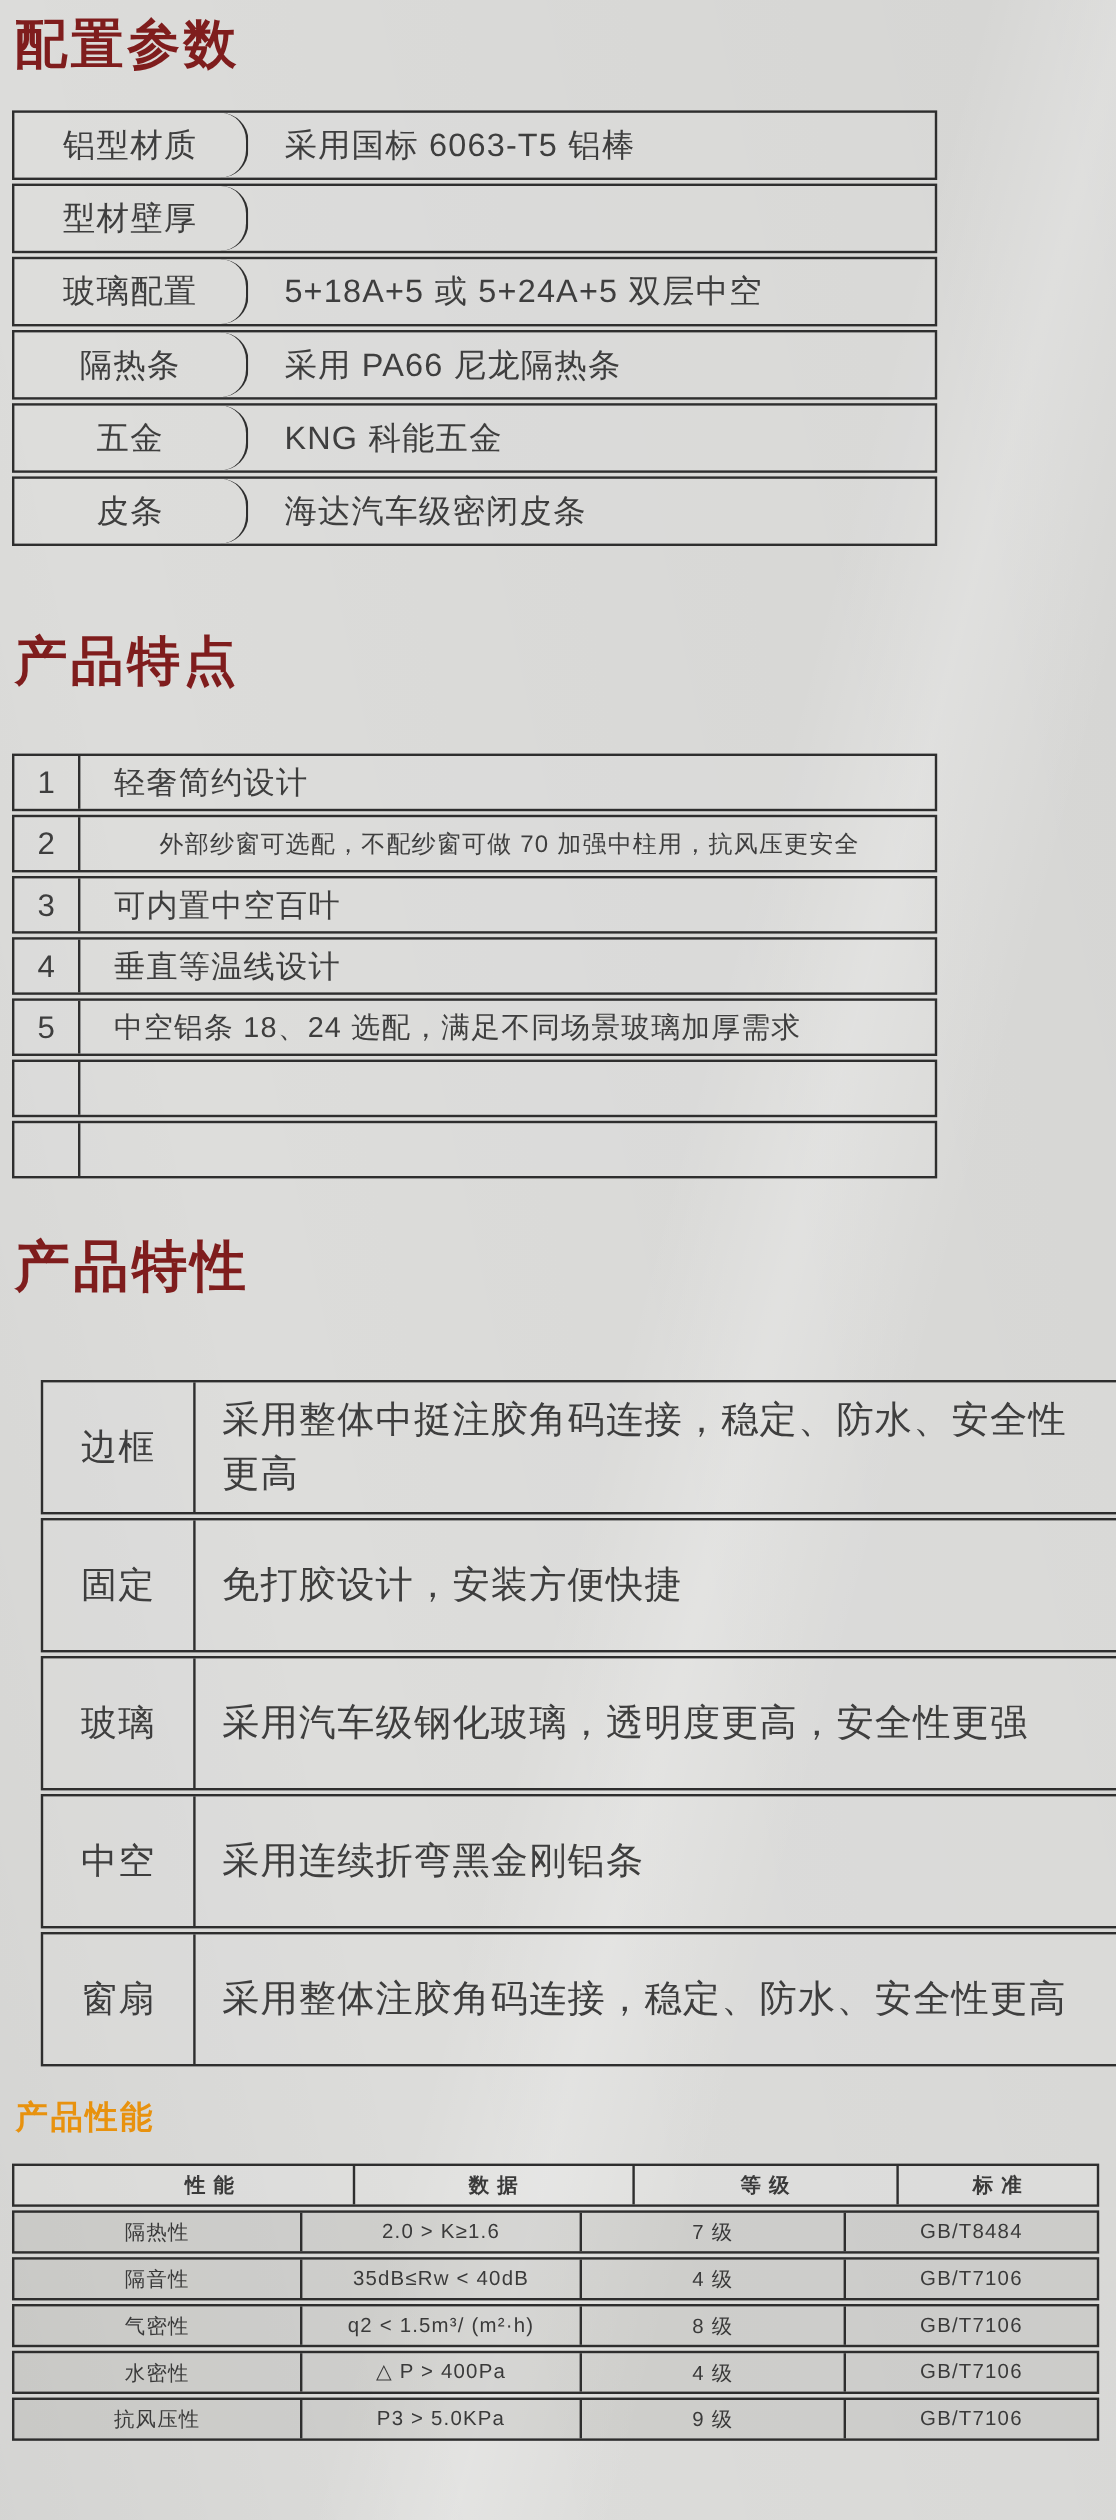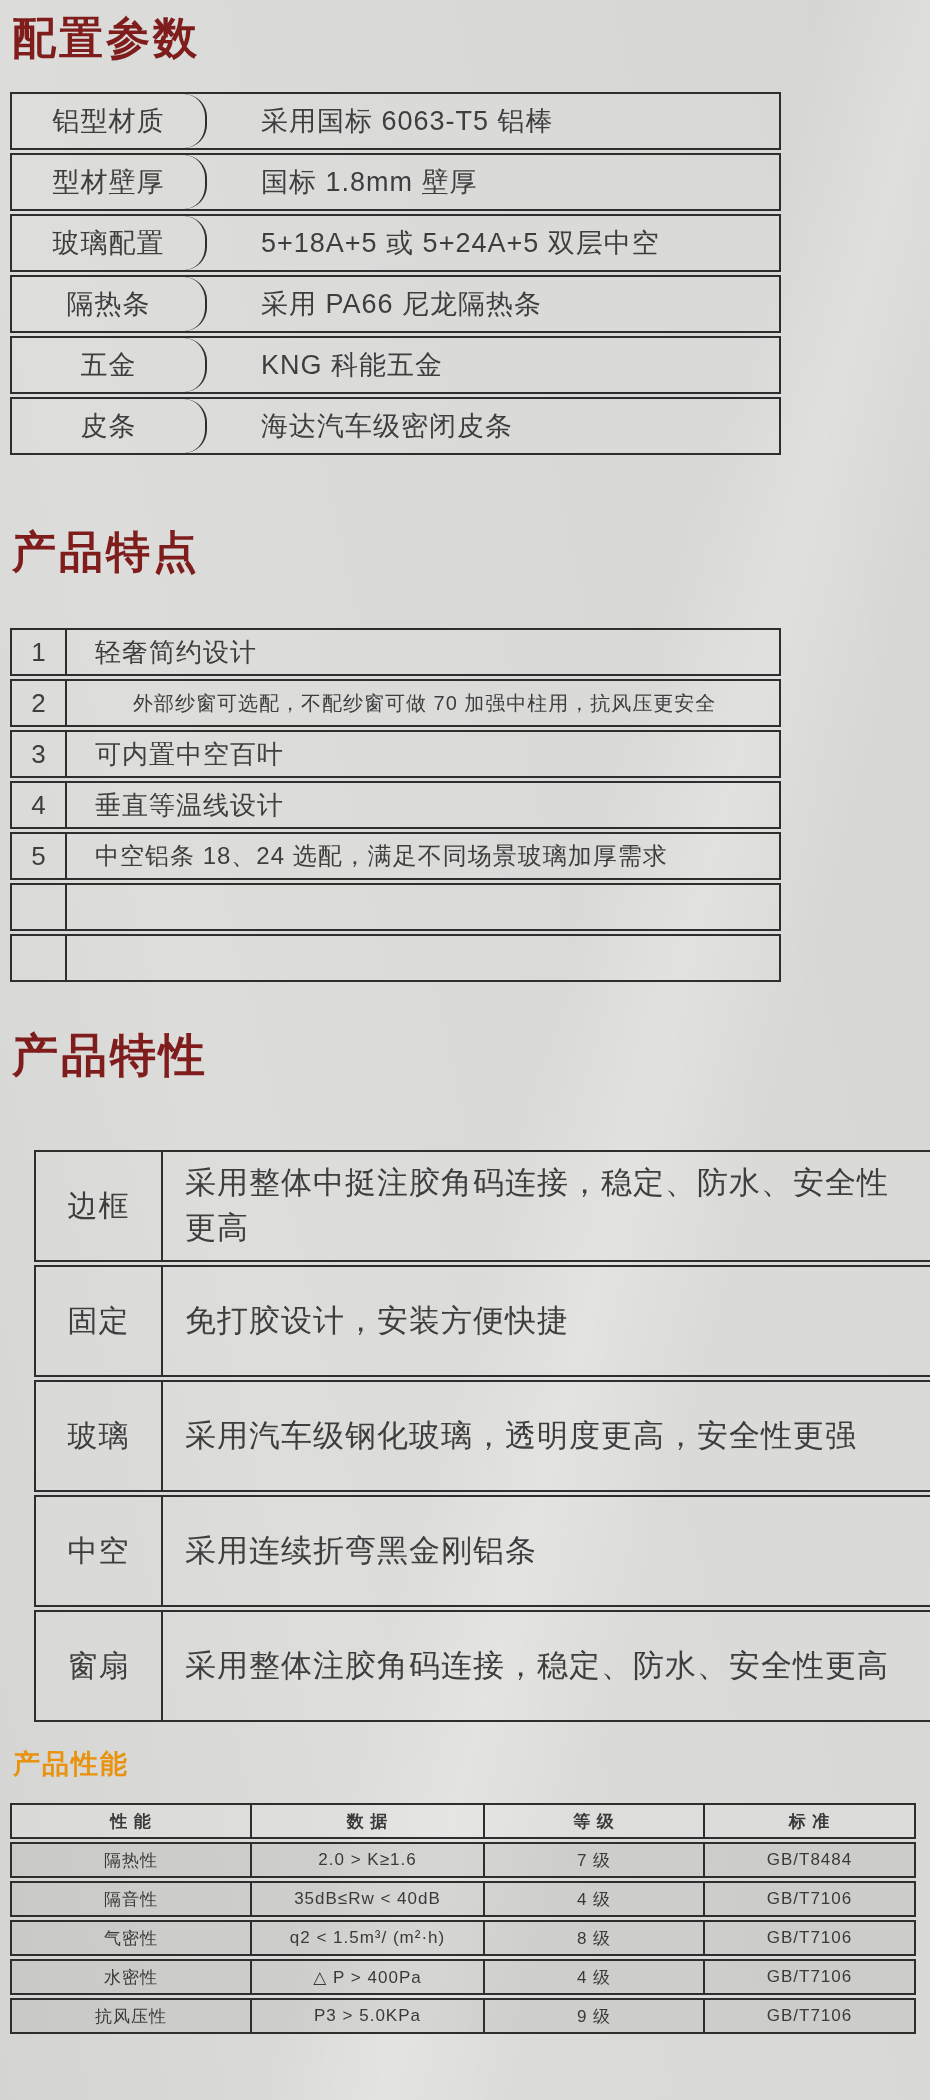--- a/index.html
+++ b/index.html
@@ -29,21 +29,21 @@
   }
   
   #t-config{top:92px;width:771px;}
   #t-config .cell-label{
     width:193px;min-height:54px;border-right:2px solid #2e2e2e;
     display:flex;align-items:center;justify-content:center;
     font-size:27px;letter-spacing:1px;border-radius:23px;
   }
   #t-config .cell-value{
     flex:1;display:flex;align-items:center;
-    padding:0 8px 0 30px;font-size:27px;letter-spacing:1px;min-height:54px;margin-left:24px;
+    padding:0 8px 0 30px;font-size:27px;letter-spacing:1px;min-height:54px;
   }
   
   #t-features{top:628px;width:771px;}
   #t-features .cell-num{
     width:53px;min-height:44px;border-right:2px solid #2e2e2e;
     display:flex;align-items:center;justify-content:center;font-size:26px;
   }
   #t-features .cell-text{
     flex:1;display:flex;align-items:center;
     padding:0 8px 0 28px;font-size:26px;letter-spacing:1px;min-height:44px;
@@ -59,21 +59,21 @@
     font-size:30px;letter-spacing:1px;
   }
   #t-char .cell-text{
     flex:1;display:flex;align-items:center;
     padding:4px 14px 4px 22px;font-size:31px;line-height:1.45;
     letter-spacing:1px;min-height:100px;
   }
   
   #t-perf{top:1803px;width:906px;}
   #t-perf .row{background:rgba(95,95,88,0.10);margin-bottom:3px;border-width:2px;}
-  #t-perf .row.head{background:rgba(255,255,255,0.10);font-weight:bold;}
+  #t-perf .row.head{background:rgba(255,255,255,0.10);font-weight:bold;padding-left:44px;}
   #t-perf .c{
     display:flex;align-items:center;justify-content:center;
     min-height:32px;font-size:17px;letter-spacing:1px;color:#3a3a3a;
   }
   #t-perf .c1{width:238px;border-right:2px solid #2e2e2e;}
   #t-perf .c2{width:231px;border-right:2px solid #2e2e2e;}
   #t-perf .c3{width:218px;border-right:2px solid #2e2e2e;}
   #t-perf .c4{flex:1;}
 </style>
 </head>
@@ -81,21 +81,20 @@
 
 <div class="h-big" style="top:14px">配置参数</div>
 
 <div class="tbl" id="t-config">
   <div class="row">
     <div class="cell-label">铝型材质</div>
     <div class="cell-value">采用国标 6063-T5 铝棒</div>
   </div>
   <div class="row">
     <div class="cell-label">型材壁厚</div>
-    <div class="cell-value">国标 1.8mm 壁厚</div>
   </div>
   <div class="row">
     <div class="cell-label">玻璃配置</div>
     <div class="cell-value">5+18A+5 或 5+24A+5 双层中空</div>
   </div>
   <div class="row">
     <div class="cell-label">隔热条</div>
     <div class="cell-value">采用 PA66 尼龙隔热条</div>
   </div>
   <div class="row">

